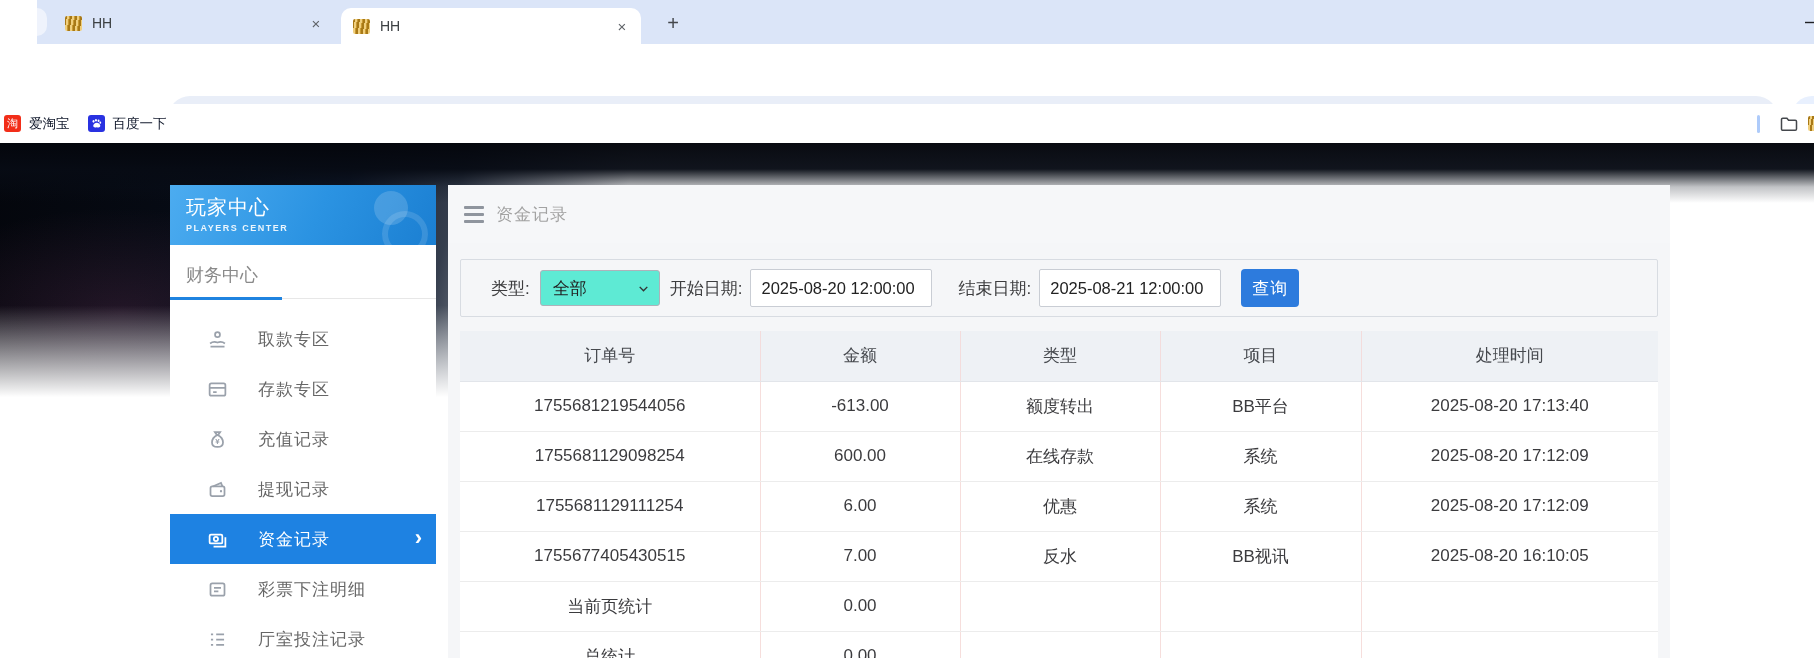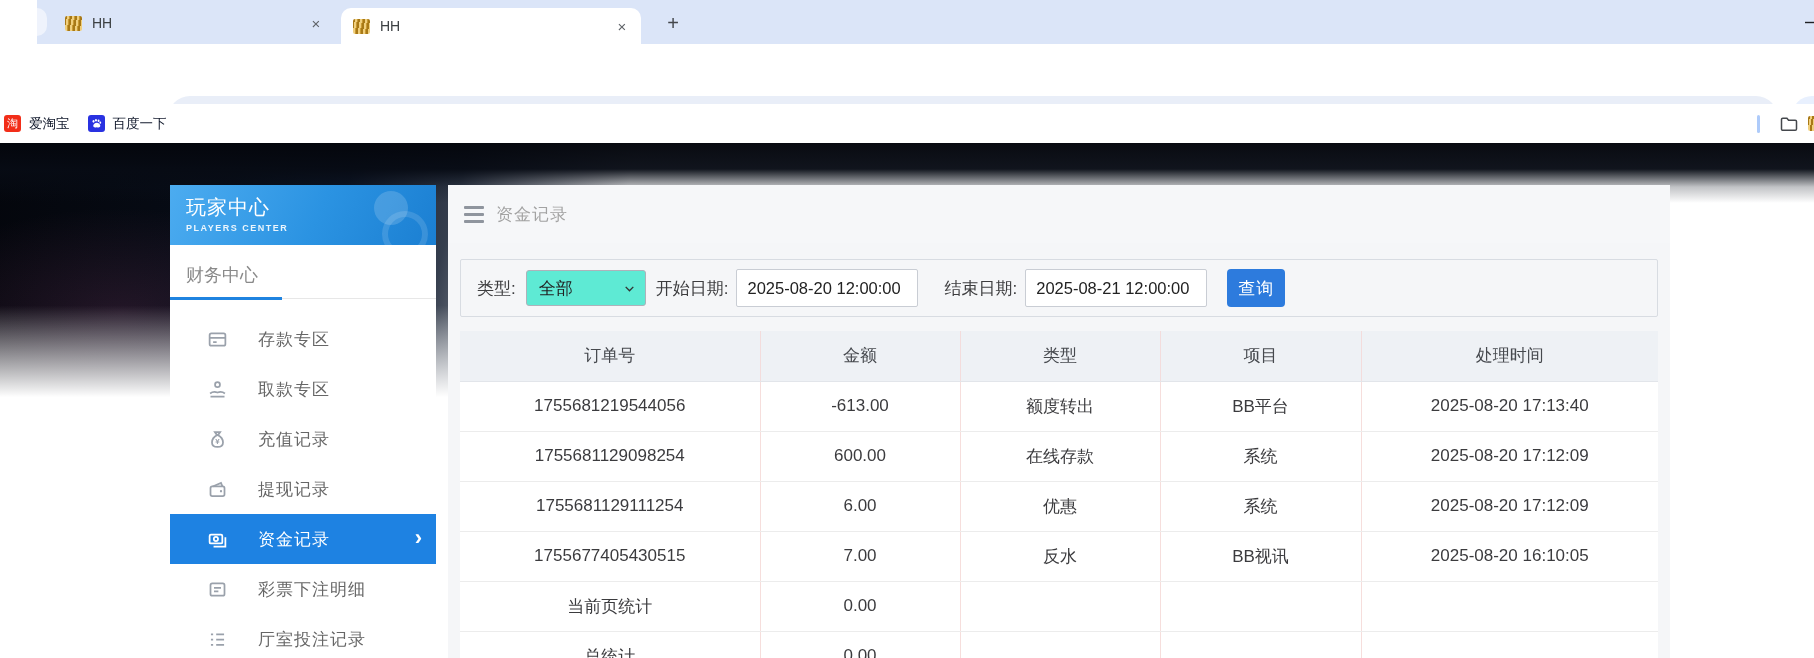--- a/index.html
+++ b/index.html
@@ -83,21 +83,21 @@
                                   font-size:22px; color:#fff; font-weight:700; }
 
   
   .main { position:absolute; left:448px; top:42px; width:1222px; height:473px; background:#f5f6f8; overflow:hidden; }
   .main-header { height:58px; display:flex; align-items:center; padding-left:16px; background:#f6f7f9; }
   .hamburger { width:20px; display:flex; flex-direction:column; gap:4px; margin-right:12px; cursor:pointer; }
   .hamburger span { display:block; height:3px; background:#8f959e; border-radius:1px; }
   .page-title { font-size:17px; color:#a3a3a3; letter-spacing:1px; }
 
   .filter-card { margin:16px 12px 0; height:58px; border:1px solid #d8dce2; border-radius:2px;
-                 display:flex; align-items:center; padding:0 16px; }
+                 display:flex; align-items:center; padding:0 30px; }
   .f-label { font-size:17px; color:#3d3d3f; }
   .f-select { width:120px; height:36px; background:#5eead4; border:1px solid #aeb2ba; border-radius:3px;
               display:flex; align-items:center; justify-content:space-between; padding:0 9px 0 12px;
               font-size:17px; color:#222; margin:0 10px 0 10px; cursor:pointer; }
   .f-select svg { color:#333; }
   .f-input { width:182px; height:38px; background:#fff; border:1px solid #c9cdd4; border-radius:2px;
              font-size:16.5px; color:#222; padding:0 10px; font-family:"Liberation Sans","DejaVu Sans",sans-serif; margin-left:8px; }
   .f-gap { width:26px; }
   .search-btn { width:58px; height:38px; margin-left:20px; background:#2d7bdd; color:#fff; border:none; border-radius:4px;
                 font-size:17px; cursor:pointer; font-family:inherit; letter-spacing:1px; }
@@ -235,36 +235,36 @@
     </div>
     <div class="sb-section">财务中心</div>
     <div class="sb-divider">
       <span class="grayline"></span>
         <span class="blueline"></span>
     </div>
     <div class="sb-menu">
   <div class="menu-item">
     <span class="mi-icon">
             <svg width="21" height="21" viewBox="0 0 24 24" fill="none" stroke="currentColor" stroke-width="2">
+              <circle cx="12" cy="6.5" r="2.8"></circle>
+              <path d="M3.5 16.5c3-2.2 5.5-2.2 8.5-1 3-1.2 5.5-1.2 8.5 1M4 20h16"></path>
+            </svg>
+          </span>
+    <span class="mi-label">取款专区</span>
+
+  </div>
+
+  <div class="menu-item">
+    <span class="mi-icon">
+            <svg width="21" height="21" viewBox="0 0 24 24" fill="none" stroke="currentColor" stroke-width="2">
               <rect x="3" y="5" width="18" height="14" rx="2"></rect>
               <path d="M3 10h18M7 15h4"></path>
             </svg>
           </span>
     <span class="mi-label">存款专区</span>
-
-  </div>
-
-  <div class="menu-item">
-    <span class="mi-icon">
-            <svg width="21" height="21" viewBox="0 0 24 24" fill="none" stroke="currentColor" stroke-width="2">
-              <circle cx="12" cy="6.5" r="2.8"></circle>
-              <path d="M3.5 16.5c3-2.2 5.5-2.2 8.5-1 3-1.2 5.5-1.2 8.5 1M4 20h16"></path>
-            </svg>
-          </span>
-    <span class="mi-label">取款专区</span>
 
   </div>
 
   <div class="menu-item">
     <span class="mi-icon">
             <svg width="21" height="21" viewBox="0 0 24 24" fill="none" stroke="currentColor" stroke-width="2">
               <path d="M9 3.5h6l-2.2 3.2h-1.6z"></path>
               <path d="M12 6.7c-4 2-6.3 5-6.3 8.6 0 3.2 2.6 5.2 6.3 5.2s6.3-2 6.3-5.2c0-3.6-2.3-6.6-6.3-8.6z"></path>
               <text x="12" y="17.5" font-size="9" text-anchor="middle" fill="currentColor" stroke="none" font-weight="bold">¥</text>
             </svg>

